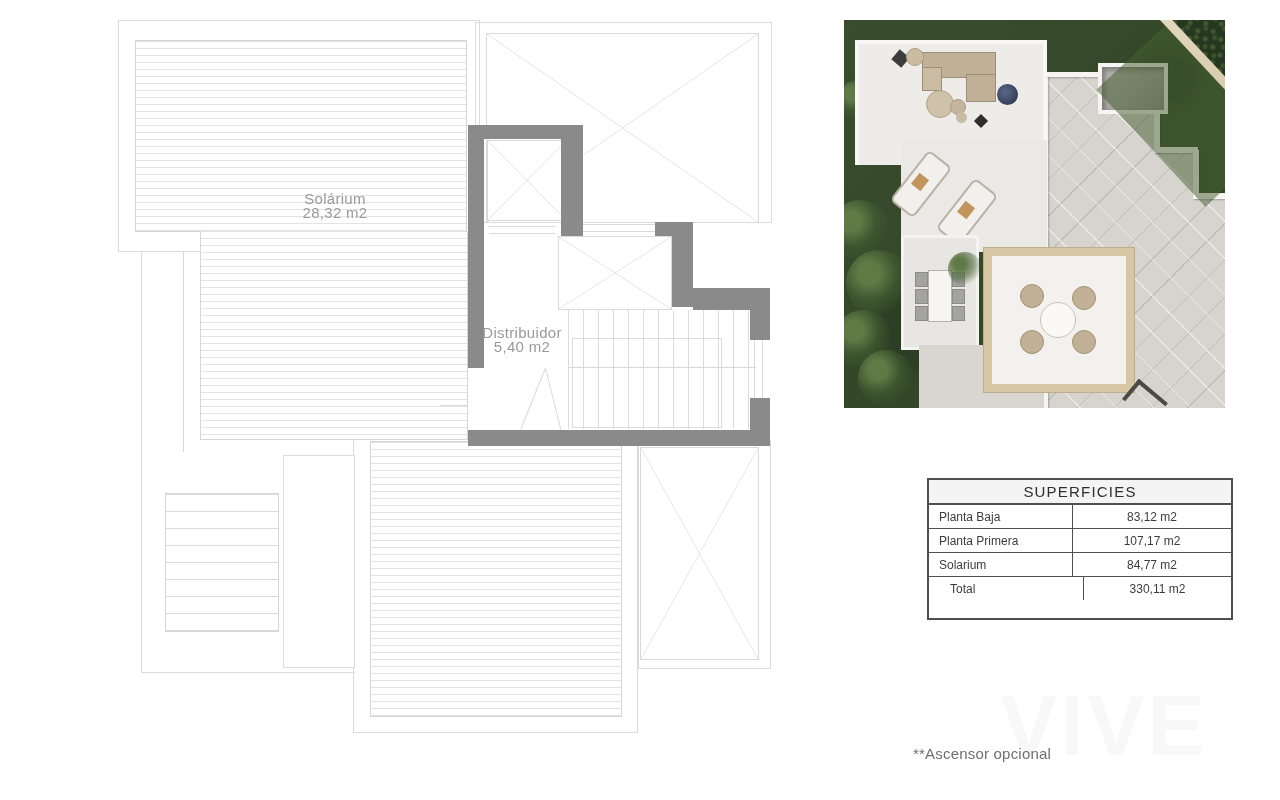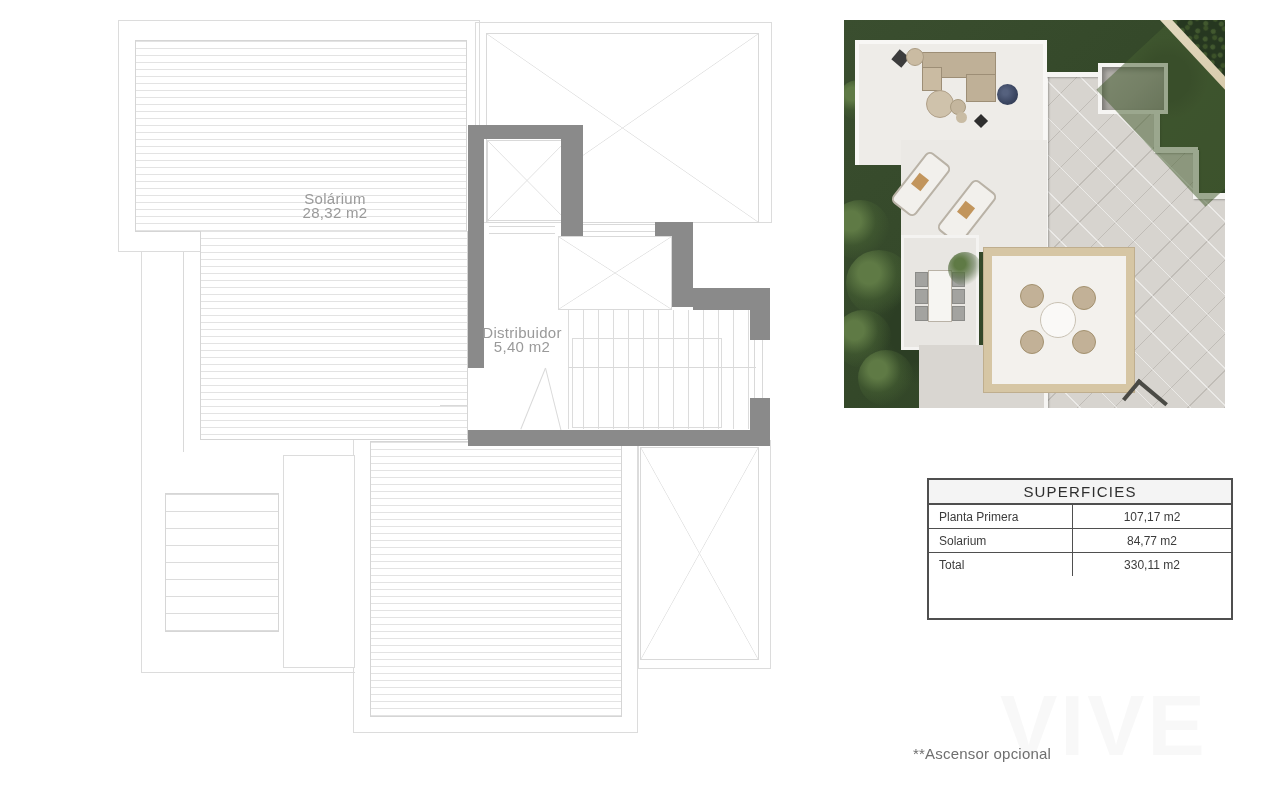--- a/index.html
+++ b/index.html
@@ -54,21 +54,21 @@
          #263720;
         background-size:11px 11px, 13px 13px;}
 
   
   .stable{position:absolute;left:927px;top:478px;width:306px;height:142px;
         border:2px solid #4f4f4f;background:#ffffff;box-sizing:border-box;}
   .stable .hdr{height:23px;line-height:23px;text-align:center;background:#f4f4f4;
         border-bottom:2px solid #4f4f4f;font-size:15px;letter-spacing:1.2px;color:#2e2e2e;}
   .stable .row{display:flex;height:23px;border-bottom:1.5px solid #4f4f4f;
         font-size:12px;color:#3c3c3c;}
-  .stable .row:last-child{border-bottom:none;}
+  .stable .row:last-child{border-bottom:none;margin-left:11px;}
   .stable .cl{width:144px;border-right:1.5px solid #4f4f4f;display:flex;align-items:center;
         padding-left:10px;box-sizing:border-box;}
   .stable .cv{flex:1;display:flex;align-items:center;justify-content:center;}
 
   .footnote{position:absolute;left:913px;top:745px;font-size:15px;color:#6f6f6f;letter-spacing:.2px;}
   .watermark{position:absolute;left:1000px;top:676px;font-size:86px;font-weight:bold;
         color:rgba(120,120,120,.05);letter-spacing:3px;}
 </style>
 </head>
 <body>
@@ -191,20 +191,24 @@
   <div class="abs" style="left:300px;top:-40px;width:160px;height:200px;background:#46603285;transform:rotate(47deg);"></div>
   <div class="hedge" style="left:296px;top:-30px;width:40px;height:260px;transform:rotate(-43deg);transform-origin:top left;"></div>
   <div class="abs" style="left:288px;top:-30px;width:9px;height:260px;background:linear-gradient(180deg,#e6ddc6,#cdbd98);transform:rotate(-43deg);transform-origin:top left;"></div>
 
   <div class="abs" style="left:282px;top:368px;width:34px;height:22px;border-left:4px solid #4a4a45;border-top:4px solid #4a4a45;transform:rotate(40deg);background:transparent;"></div>
 </div>
 
 <div class="stable">
   <div class="hdr">SUPERFICIES</div>
   <div class="row">
+    <div class="cl">Planta Baja</div>
+    <div class="cv">83,12 m2</div>
+  </div>
+  <div class="row">
     <div class="cl">Planta Primera</div>
     <div class="cv">107,17 m2</div>
   </div>
   <div class="row">
     <div class="cl">Solarium</div>
     <div class="cv">84,77 m2</div>
   </div>
   <div class="row">
     <div class="cl">Total</div>
     <div class="cv">330,11 m2</div>

